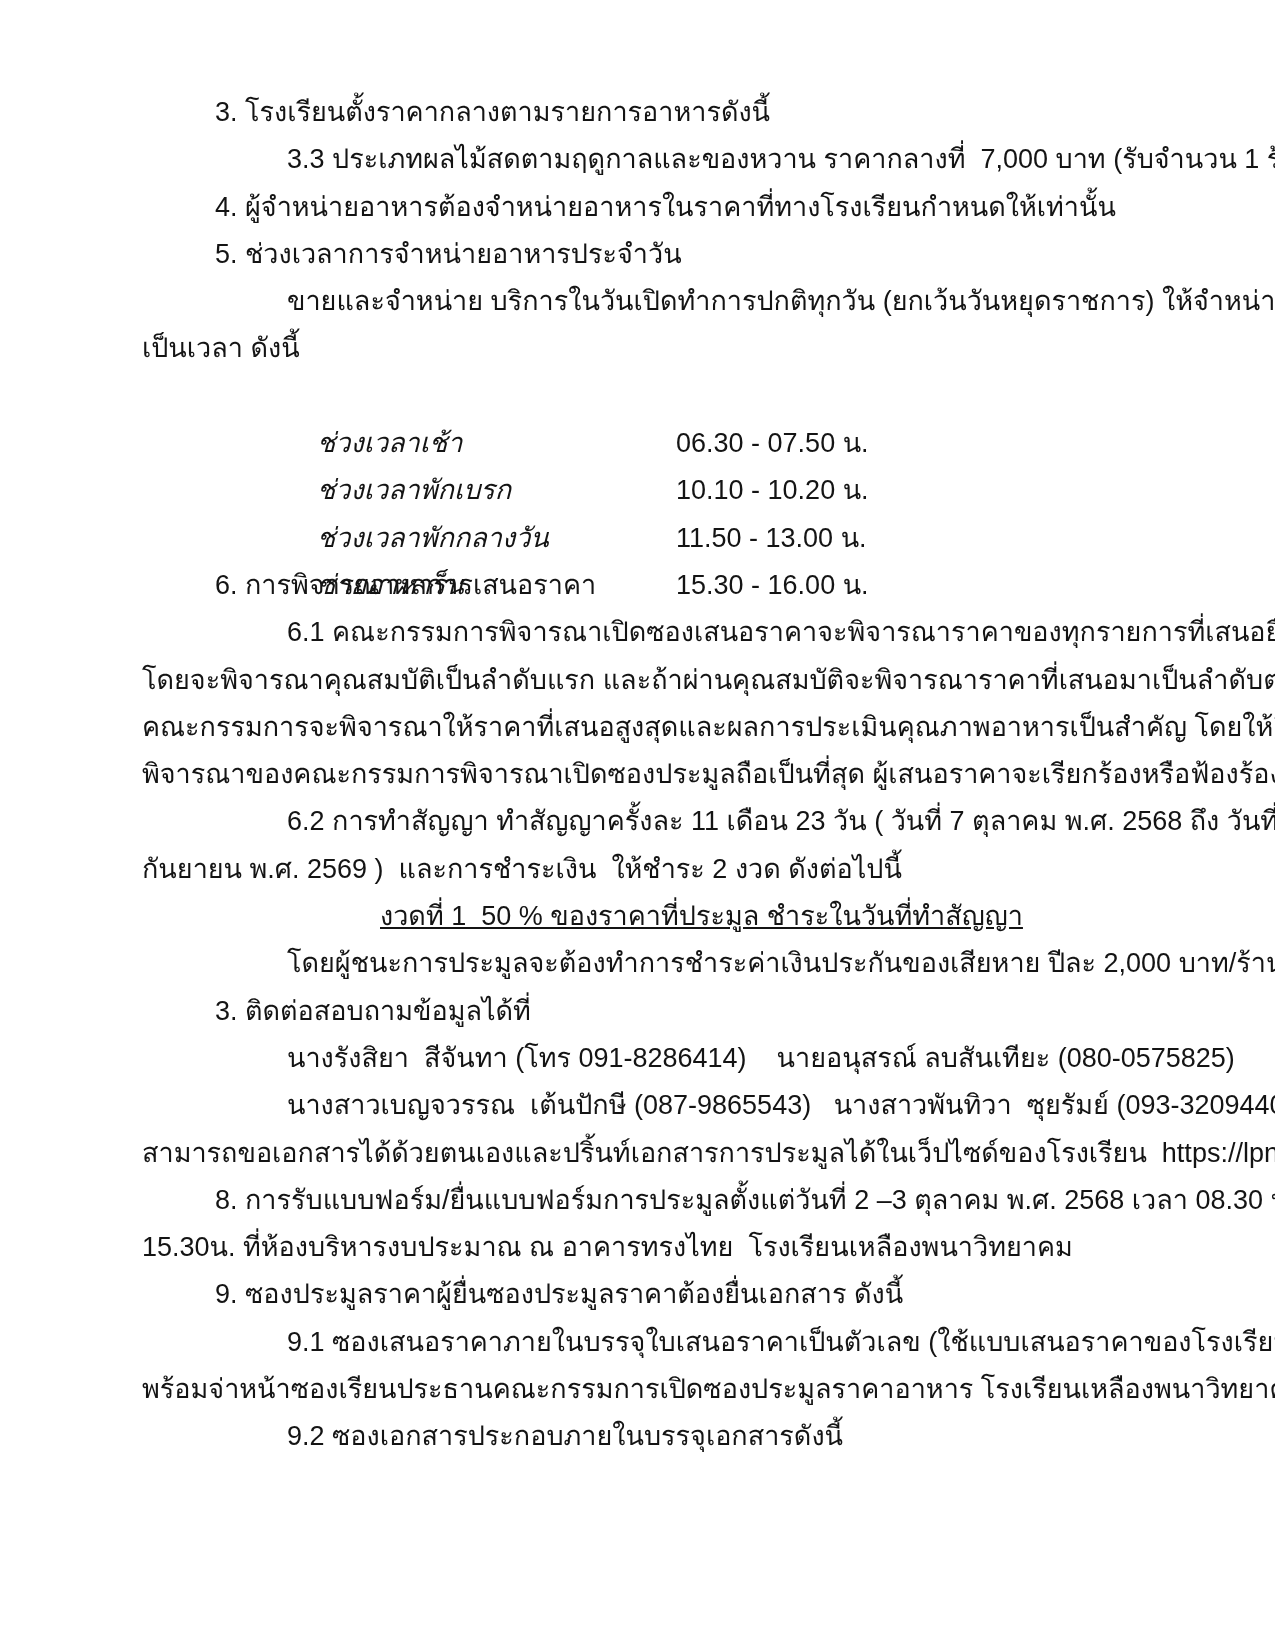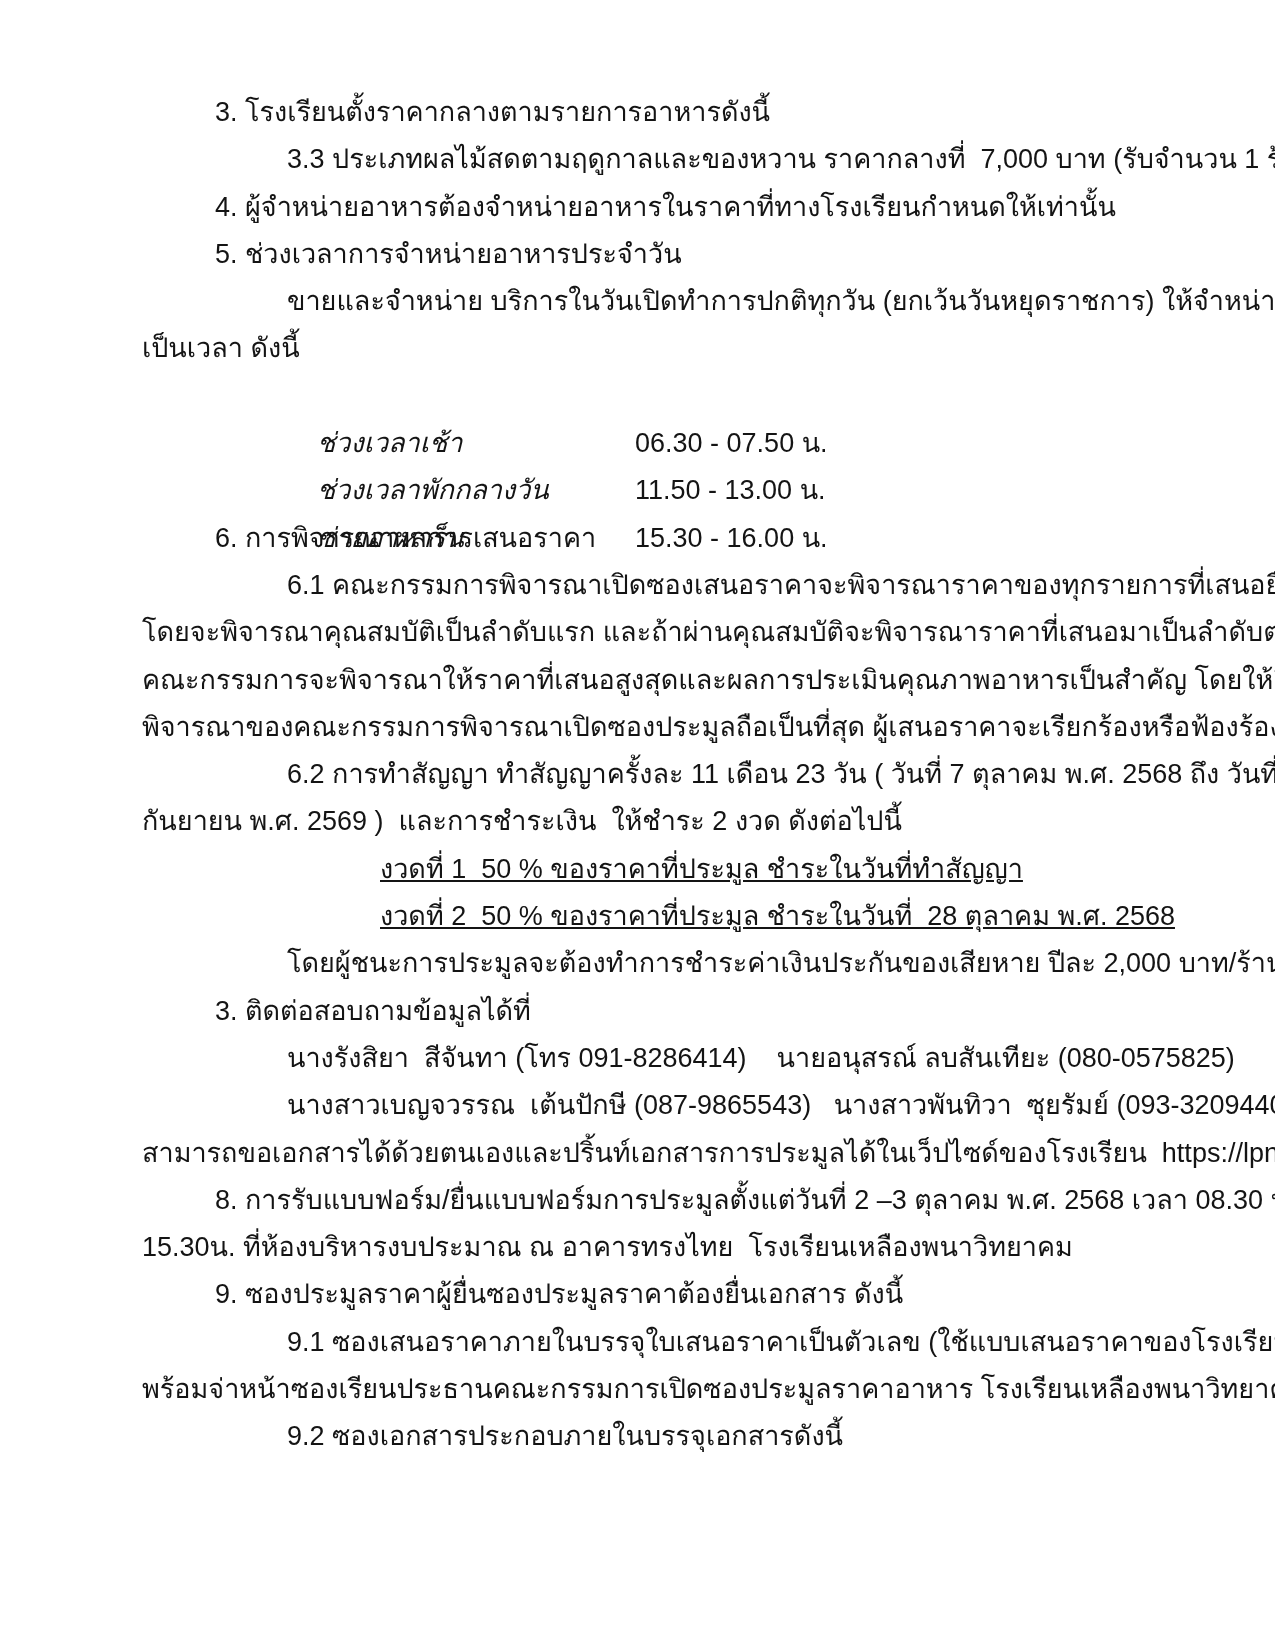--- a/index.html
+++ b/index.html
@@ -30,56 +30,59 @@
   .ind3 { padding-left: 238px; text-decoration: underline; }  
   .sched-label {
     display: inline-block;
     width: 318px;
     white-space: pre;
     font-style: italic;
   }
   .sched-time {
     display: inline-block;
     white-space: pre;
+    margin-left: 41px;
   }
 </style>
 </head>
 <body>
 
 <div class="page">
 
   <div class="ln ind1">3. โรงเรียนตั้งราคากลางตามรายการอาหารดังนี้</div>
   <div class="ln ind2">3.3 ประเภทผลไม้สดตามฤดูกาลและของหวาน ราคากลางที่  7,000 บาท (รับจำนวน 1 ร้าน)</div>
 
   <div class="ln ind1">4. ผู้จำหน่ายอาหารต้องจำหน่ายอาหารในราคาที่ทางโรงเรียนกำหนดให้เท่านั้น</div>
 
   <div class="ln ind1">5. ช่วงเวลาการจำหน่ายอาหารประจำวัน</div>
   <div class="ln ind2">ขายและจำหน่าย บริการในวันเปิดทำการปกติทุกวัน (ยกเว้นวันหยุดราชการ) ให้จำหน่ายอาหาร</div>
   <div class="ln">เป็นเวลา ดังนี้</div>
 
   <div class="ln ind2">
     <span class="sched-label">ช่วงเวลาเช้า</span><span class="sched-time">06.30 - 07.50 น.</span>
   </div>
   <div class="ln ind2">
+    <span class="sched-label">ช่วงเวลาพักเบรก</span><span class="sched-time">10.10 - 10.20 น.</span>
+  </div>
+  <div class="ln ind2">
     <span class="sched-label">ช่วงเวลาพักกลางวัน</span><span class="sched-time">11.50 - 13.00 น.</span>
   </div>
   <div class="ln ind2">
     <span class="sched-label">ช่ายอาหาร็น</span><span class="sched-time">15.30 - 16.00 น.</span>
   </div>
 
   <div class="ln ind1">6. การพิจารณาผลการเสนอราคา</div>
   <div class="ln ind2">6.1 คณะกรรมการพิจารณาเปิดซองเสนอราคาจะพิจารณาราคาของทุกรายการที่เสนอยื่นซอง</div>
   <div class="ln">โดยจะพิจารณาคุณสมบัติเป็นลำดับแรก และถ้าผ่านคุณสมบัติจะพิจารณาราคาที่เสนอมาเป็นลำดับต่อไป โดย</div>
   <div class="ln">คณะกรรมการจะพิจารณาให้ราคาที่เสนอสูงสุดและผลการประเมินคุณภาพอาหารเป็นสำคัญ โดยให้ยึดผลการ</div>
   <div class="ln">พิจารณาของคณะกรรมการพิจารณาเปิดซองประมูลถือเป็นที่สุด ผู้เสนอราคาจะเรียกร้องหรือฟ้องร้องใดๆ  มิได้</div>
 
   <div class="ln ind2">6.2 การทำสัญญา ทำสัญญาครั้งละ 11 เดือน 23 วัน ( วันที่ 7 ตุลาคม พ.ศ. 2568 ถึง วันที่ 30</div>
   <div class="ln">กันยายน พ.ศ. 2569 )  และการชำระเงิน  ให้ชำระ 2 งวด ดังต่อไปนี้</div>
   <div class="ln ind3">งวดที่ 1  50 % ของราคาที่ประมูล ชำระในวันที่ทำสัญญา</div>
-  <div class="ln ind3">งวดที่ 2  50 % ของราคาที่ประมูล ชำระในวันที่  28 ตุลาคม พ.ศ. 2568</div>
   <div class="ln ind2">โดยผู้ชนะการประมูลจะต้องทำการชำระค่าเงินประกันของเสียหาย ปีละ 2,000 บาท/ร้าน  ด้วย</div>
 
   <div class="ln ind1">3. ติดต่อสอบถามข้อมูลได้ที่</div>
   <div class="ln ind2">นางรังสิยา  สีจันทา (โทร 091-8286414)    นายอนุสรณ์ ลบสันเทียะ (080-0575825)</div>
   <div class="ln ind2">นางสาวเบญจวรรณ  เต้นปักษี (087-9865543)   นางสาวพันทิวา  ซุยรัมย์ (093-3209440 )</div>
   <div class="ln">สามารถขอเอกสารได้ด้วยตนเองและปริ้นท์เอกสารการประมูลได้ในเว็ปไซด์ของโรงเรียน  https://lpn.ac.th/</div>
 
   <div class="ln ind1">8. การรับแบบฟอร์ม/ยื่นแบบฟอร์มการประมูลตั้งแต่วันที่ 2 –3 ตุลาคม พ.ศ. 2568 เวลา 08.30 น.-</div>
   <div class="ln">15.30น. ที่ห้องบริหารงบประมาณ ณ อาคารทรงไทย  โรงเรียนเหลืองพนาวิทยาคม</div>
 

